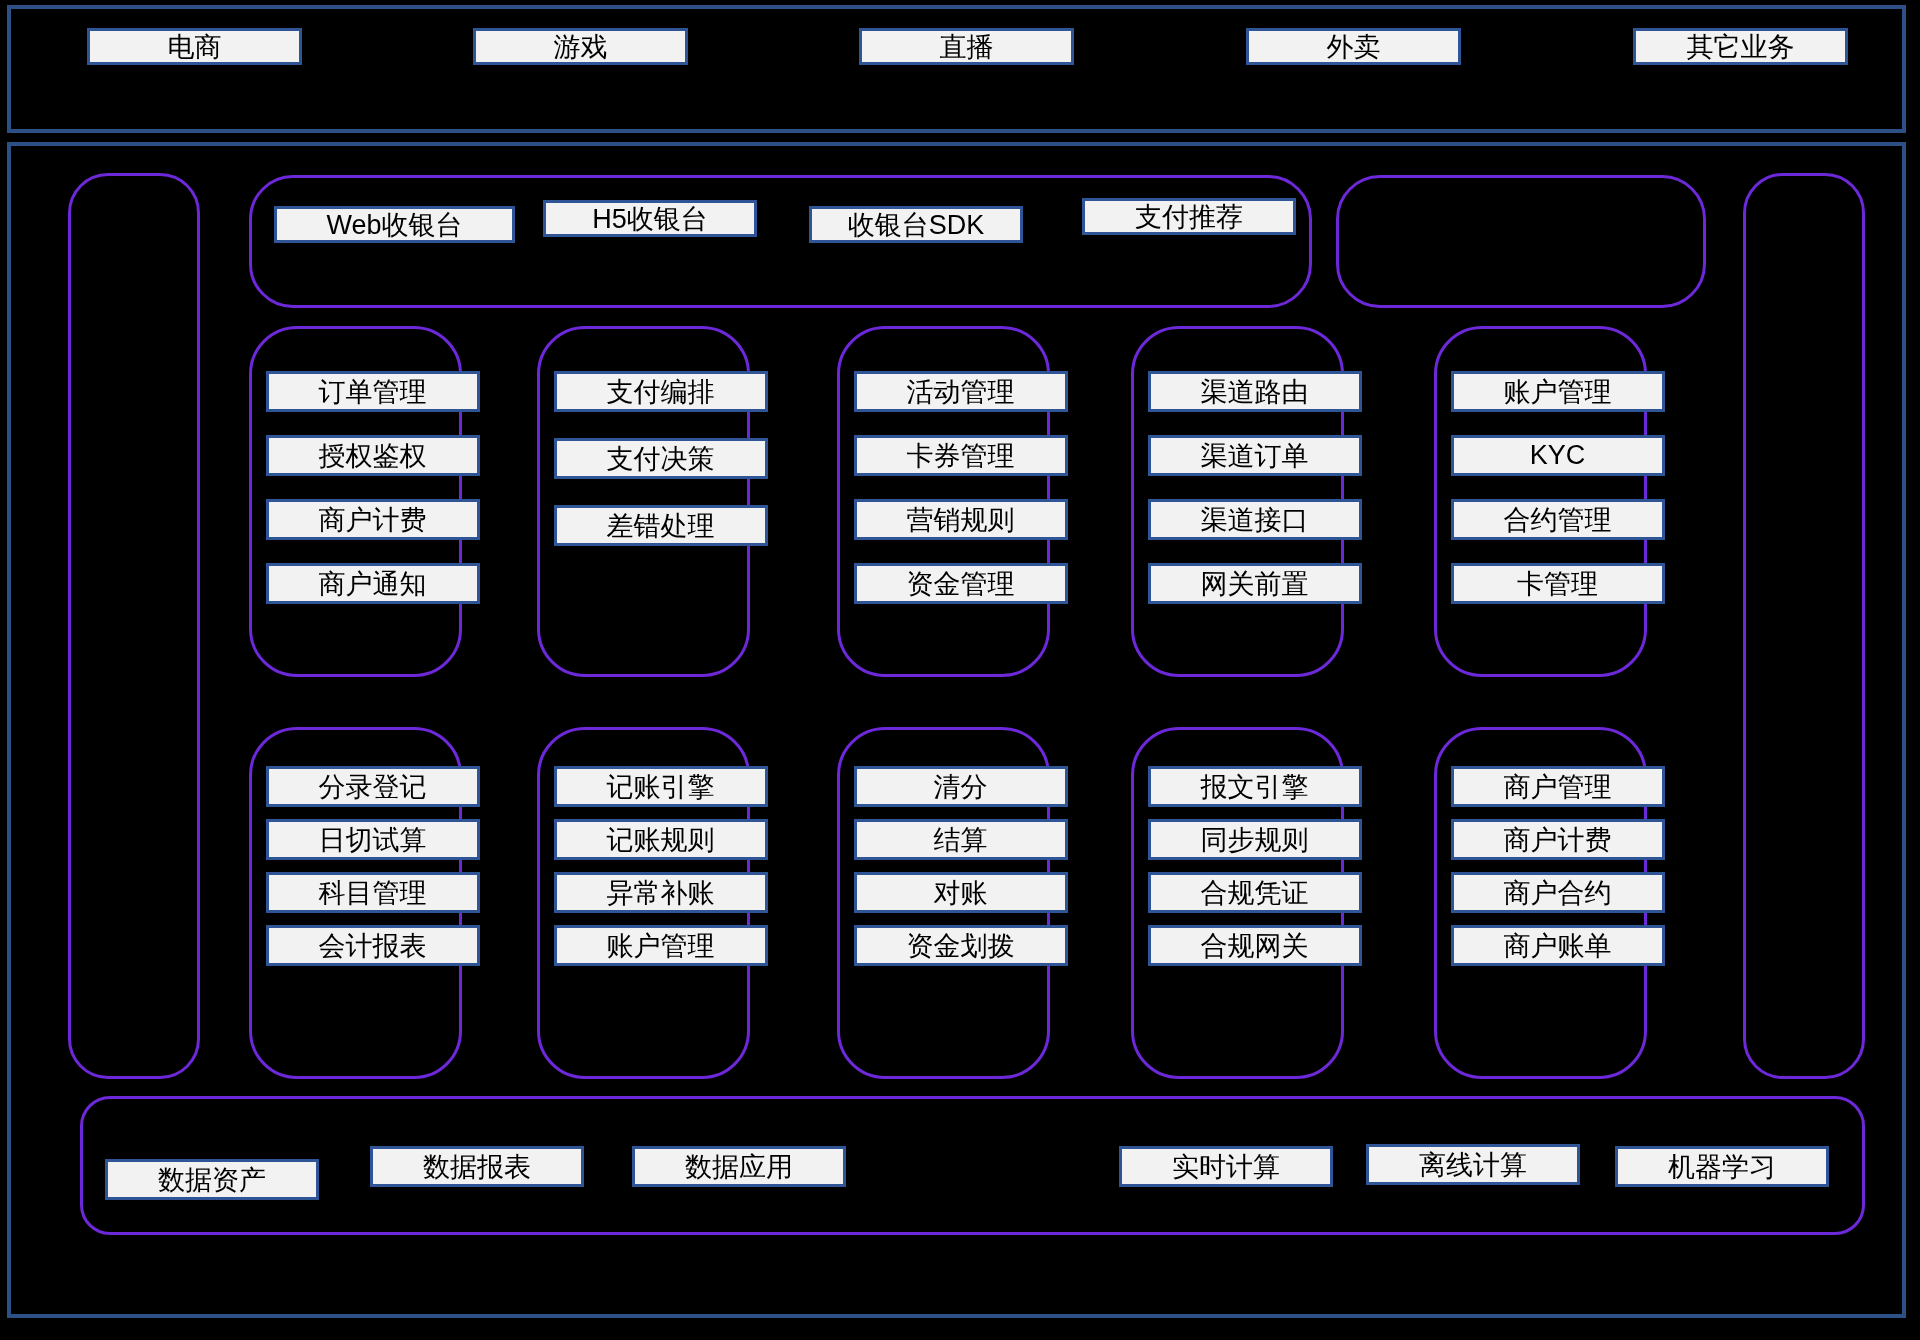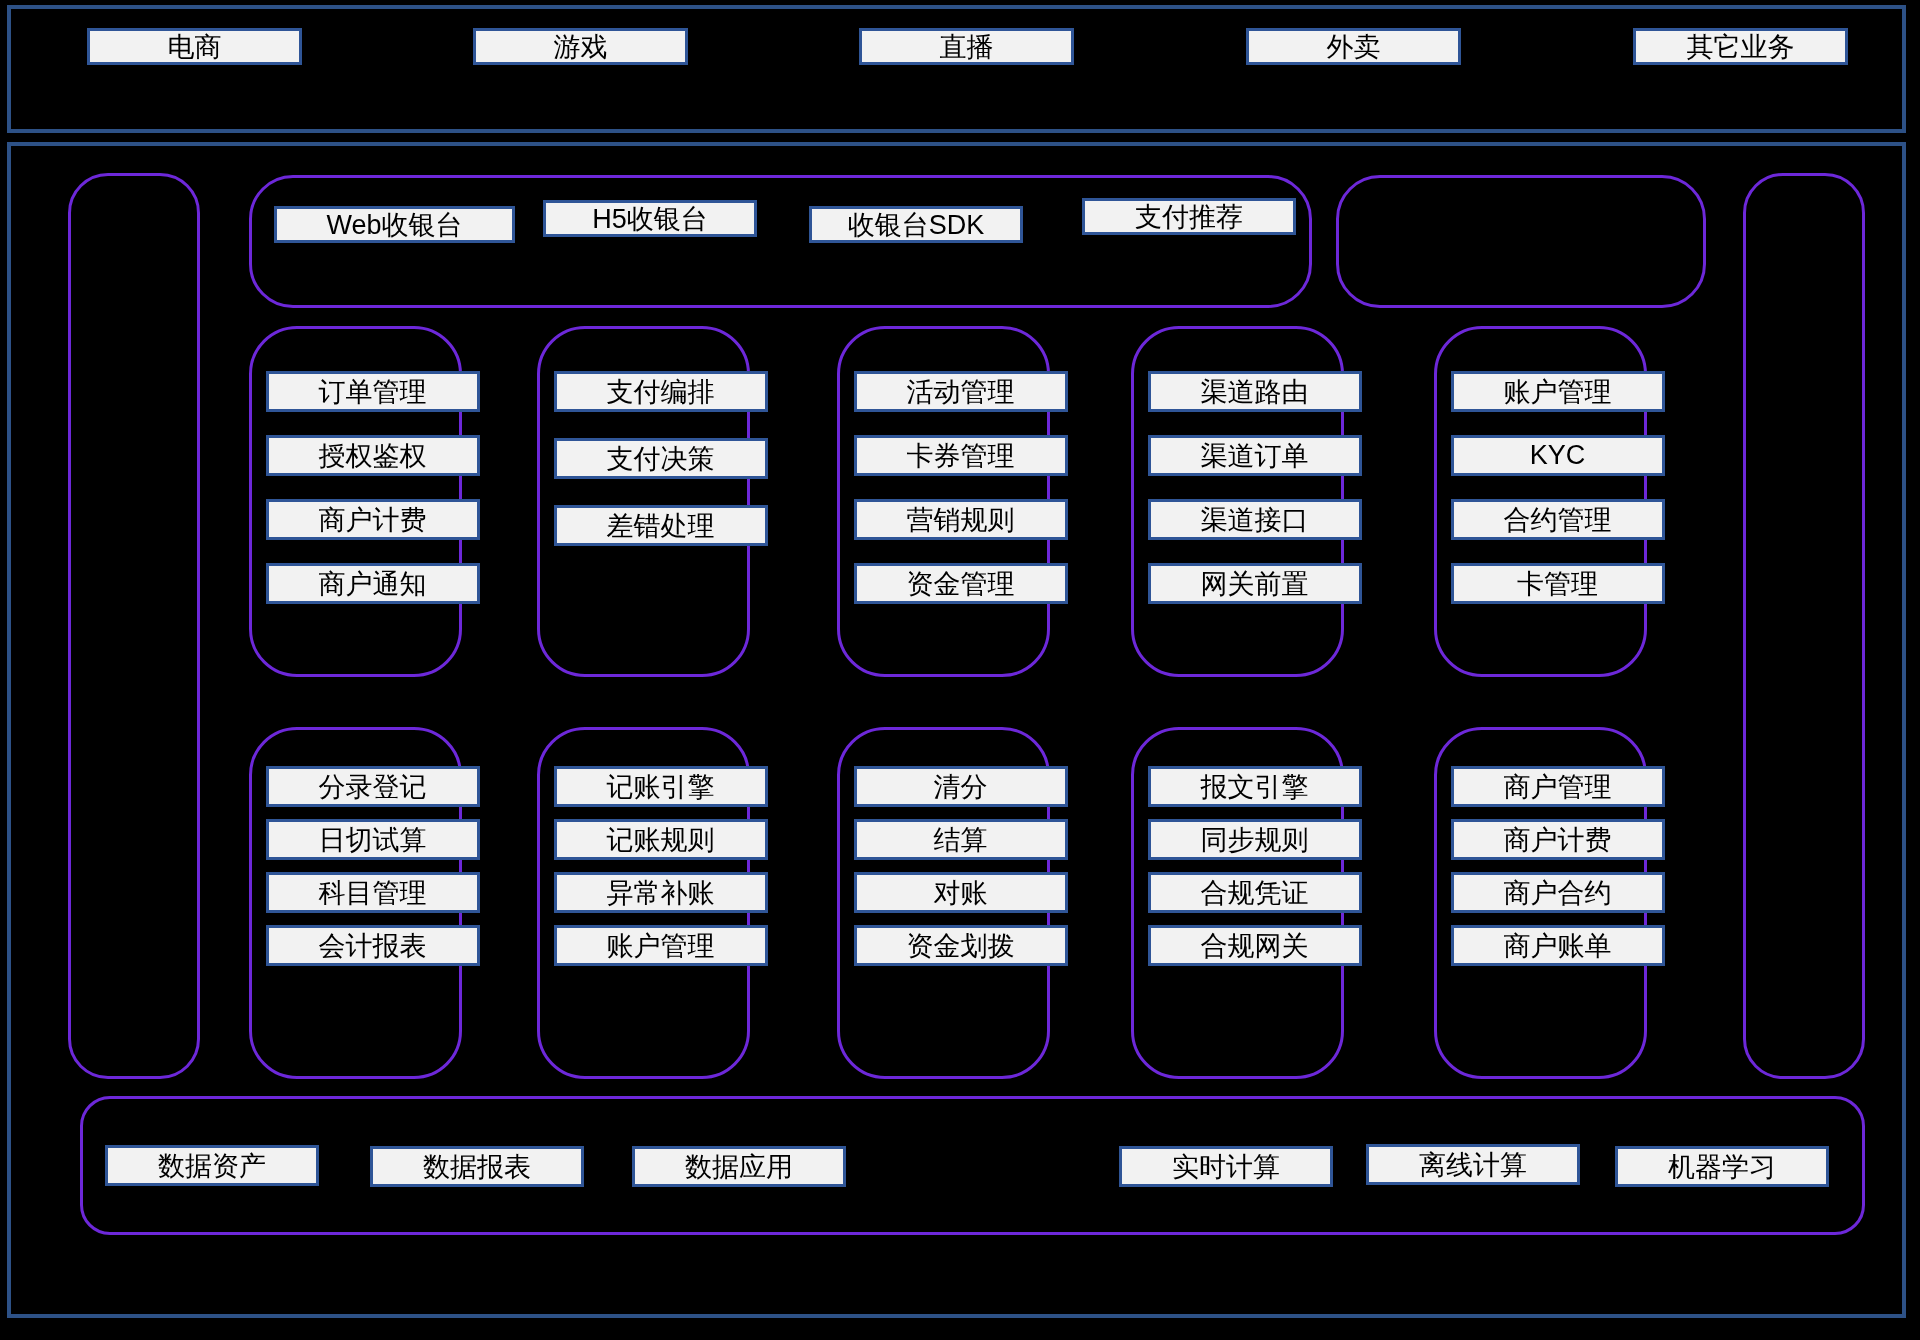--- a/index.html
+++ b/index.html
@@ -109,21 +109,21 @@
       <div class="box">合规网关</div>
     </div>
     <div class="container group row-sup c5">
       <div class="box">商户管理</div>
       <div class="box">商户计费</div>
       <div class="box">商户合约</div>
       <div class="box">商户账单</div>
     </div>
 
     <div class="container data-panel">
-      <div class="box abs" style="left:22px;top:46px">数据资产</div>
+      <div class="box abs" style="left:22px;top:60px">数据资产</div>
       <div class="box abs" style="left:287px;top:47px">数据报表</div>
       <div class="box abs" style="left:549px;top:47px">数据应用</div>
       <div class="box abs" style="left:1036px;top:47px">实时计算</div>
       <div class="box abs" style="left:1283px;top:45px">离线计算</div>
       <div class="box abs" style="left:1532px;top:47px">机器学习</div>
     </div>
 
   </div>
 </div>
 

